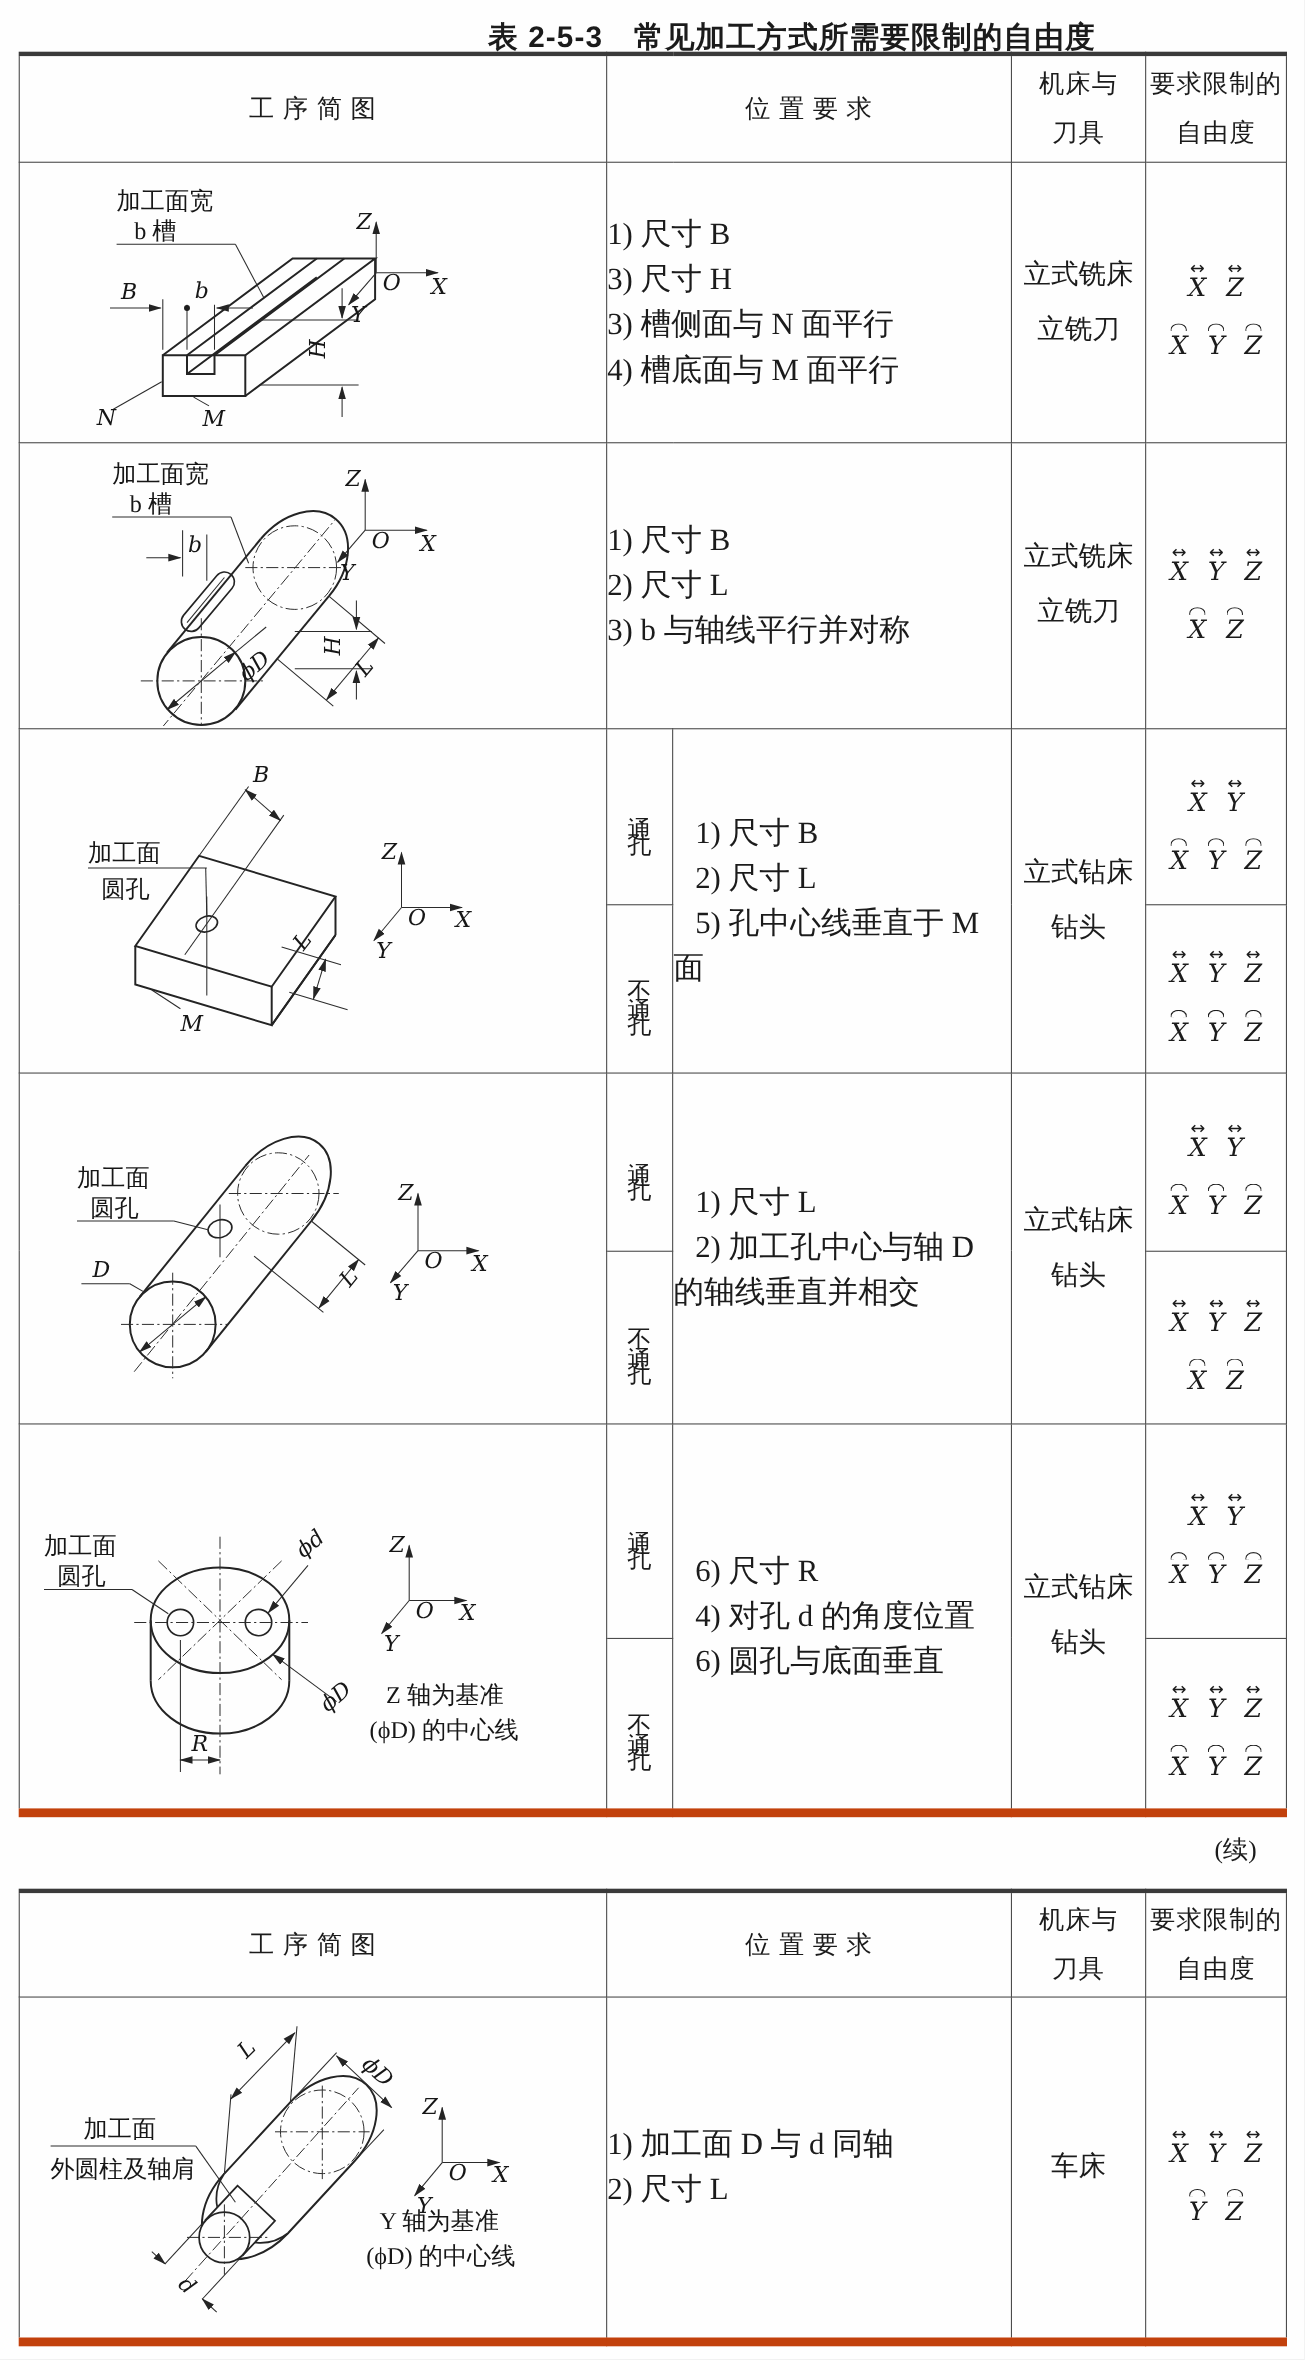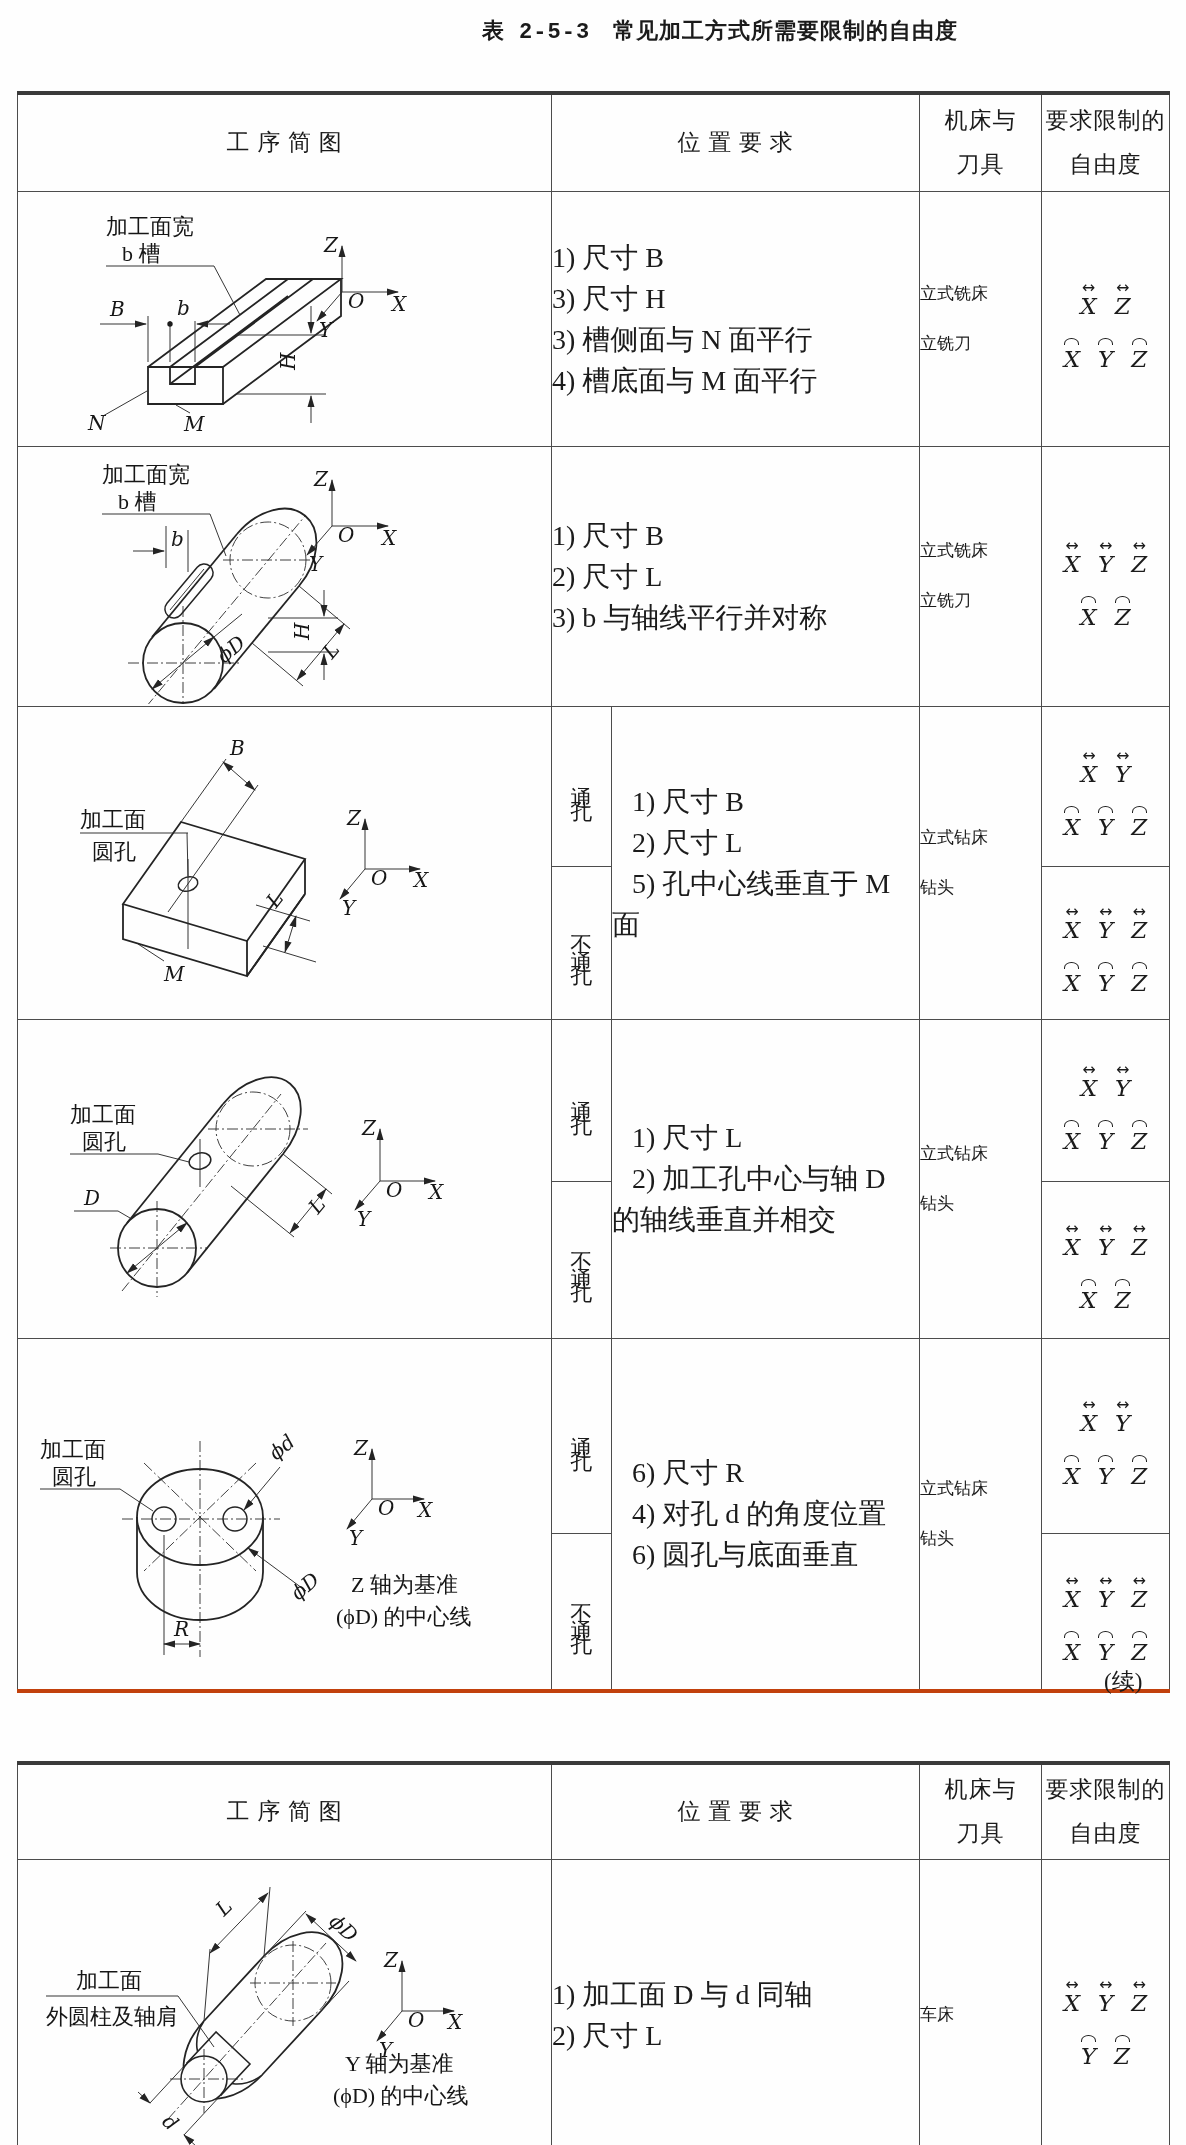--- a/index.html
+++ b/index.html
@@ -1,35 +1,35 @@
 <!DOCTYPE html>
 <html><head>
 <meta charset="utf-8">
 <style>
   html,body{margin:0;padding:0;background:#e8e8e8;}
   .page{position:relative;width:1186px;height:2145px;background:#fefefe;overflow:hidden;
         font-family:"Liberation Serif","DejaVu Serif",serif;color:#1b1b1b;}
   .title{position:absolute;top:16px;left:300px;width:840px;text-align:center;
-         font-family:Liberation Mono, monospace;font-weight:bold;
-         font-size:22px;letter-spacing:1px;}
+         font-family:Liberation Sans, sans-serif;font-weight:bold;
+         font-size:27px;letter-spacing:1px;}
   .cont{position:absolute;top:1666px;left:1104px;font-size:23px;}
   table.tbl{border-collapse:collapse;table-layout:fixed;width:1152px;
-            border-top:4px solid #3a3a3a;border-bottom:4px solid #c2410c;margin-top:44px;}
+            border-top:4px solid #3a3a3a;border-bottom:8px solid #c2410c;}
   table.tbl td,table.tbl th{border:1.6px solid #4c4c4c;padding:0;overflow:hidden;
             font-weight:normal;vertical-align:middle;}
   .t1{position:absolute;top:47px;left:17px;}
   .t2{position:absolute;top:1717px;left:17px;}
   th .hline{line-height:44px;font-size:23px;text-align:center;letter-spacing:1px;}
   .sketchcell{text-align:left;}
   .reqcell{font-size:28px;}
   .req12{padding-left:30px;}
   .req12 .req-line{line-height:41px;}
   .req345{padding-left:8px;padding-right:4px;}
   .req345 .req-line{line-height:41px;text-indent:20px;}
-  .machcell{font-size:17px;}
+  .machcell{text-align:center;font-size:25px;}
   .machcell .mline{line-height:50px;}
   .holecell{text-align:center;}
   .holev{display:inline-block;writing-mode:vertical-lr;text-orientation:upright;
          letter-spacing:15px;font-size:22px;line-height:1.15;}
   .dofcell{text-align:center;}
   .dof-line{display:flex;justify-content:center;align-items:flex-end;height:53px;}
   .dof-item{display:inline-flex;flex-direction:column;align-items:center;margin:0 9px;}
   .dof-letter{font-family:"DejaVu Serif","Liberation Serif",serif;font-style:italic;
               font-size:23px;line-height:1.05;}
   .dof-mark-trans{font-family:"DejaVu Sans",sans-serif;font-size:16px;line-height:10px;height:11px;}

